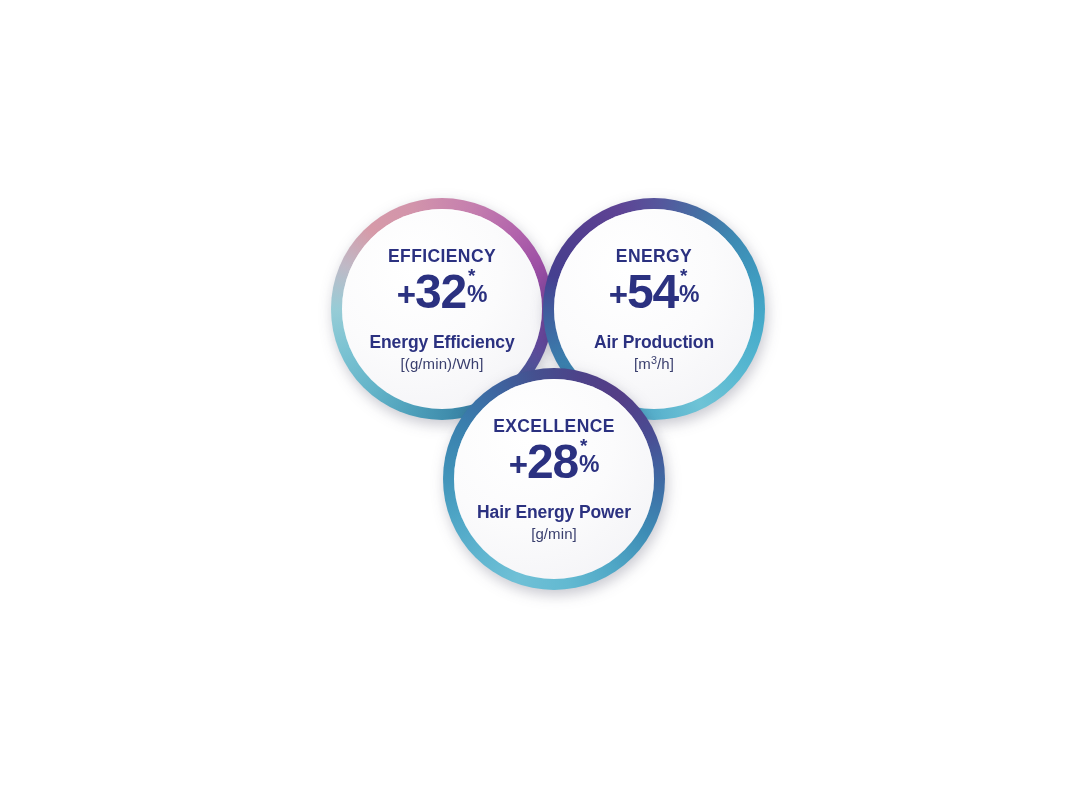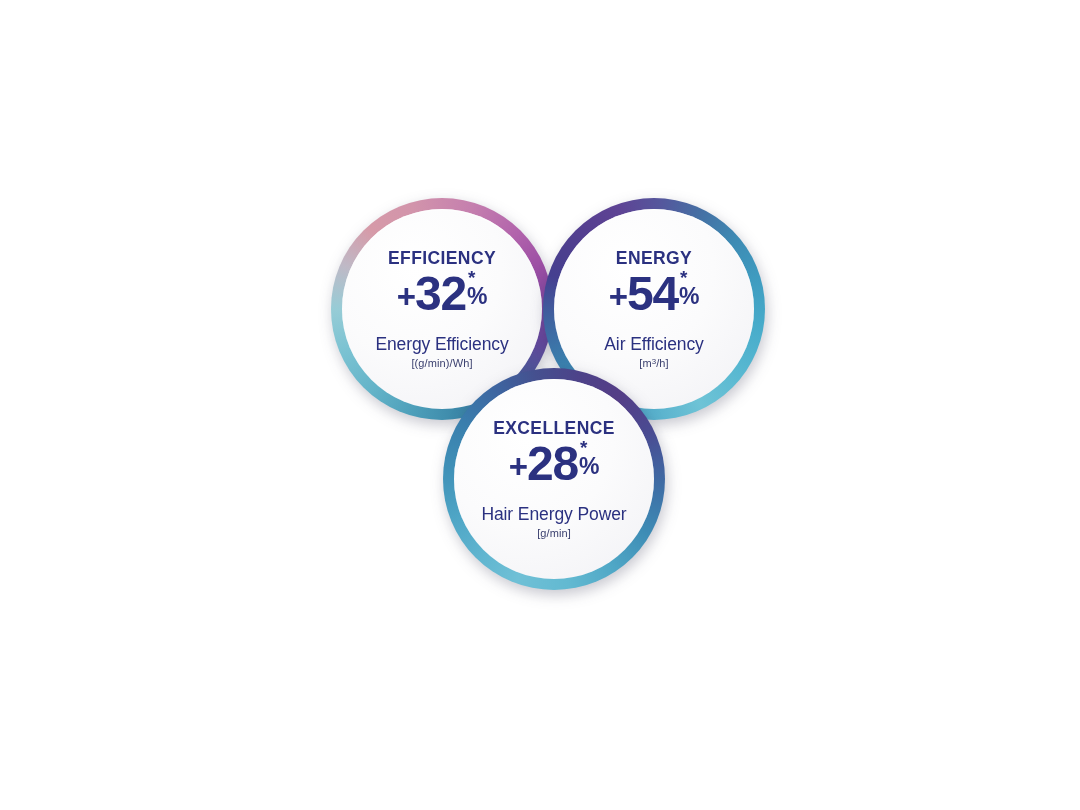--- a/index.html
+++ b/index.html
@@ -159,28 +159,28 @@
     margin-left: 1px;
   }
   .figure .pct {
     font-size: 23px;
     font-weight: 700;
     line-height: 1;
     margin-top: 1px;
   }
   .metric {
     font-size: 17.5px;
-    font-weight: 400;
+    font-weight: 700;
     color: #2b3180;
     letter-spacing: -0.1px;
     white-space: nowrap;
     margin-top: 18px;
   }
   .unit {
-    font-size: 11px;
+    font-size: 15px;
     font-weight: 400;
     color: #3a3f6e;
     margin-top: 4px;
     letter-spacing: 0.1px;
     white-space: nowrap;
   }
   .unit sup {
     font-size: 0.72em;
     vertical-align: 0.42em;
     line-height: 0;
@@ -217,21 +217,21 @@
         <div class="content">
           <div class="kicker">ENERGY</div>
           <div class="figure">
             <span class="plus">+</span>
             <span class="num">54</span>
             <span class="tail">
               <span class="star">*</span>
               <span class="pct">%</span>
             </span>
           </div>
-          <div class="metric">Air Efficiency</div>
+          <div class="metric">Air Production</div>
           <div class="unit"><span>[m</span><sup>3</sup><span>/h]</span></div>
         </div>
       </div>
     </div>
 
     <div class="node node-excellence">
       <div class="ring ring-excellence"></div>
       <div class="face">
         <div class="content">
           <div class="kicker">EXCELLENCE</div>

